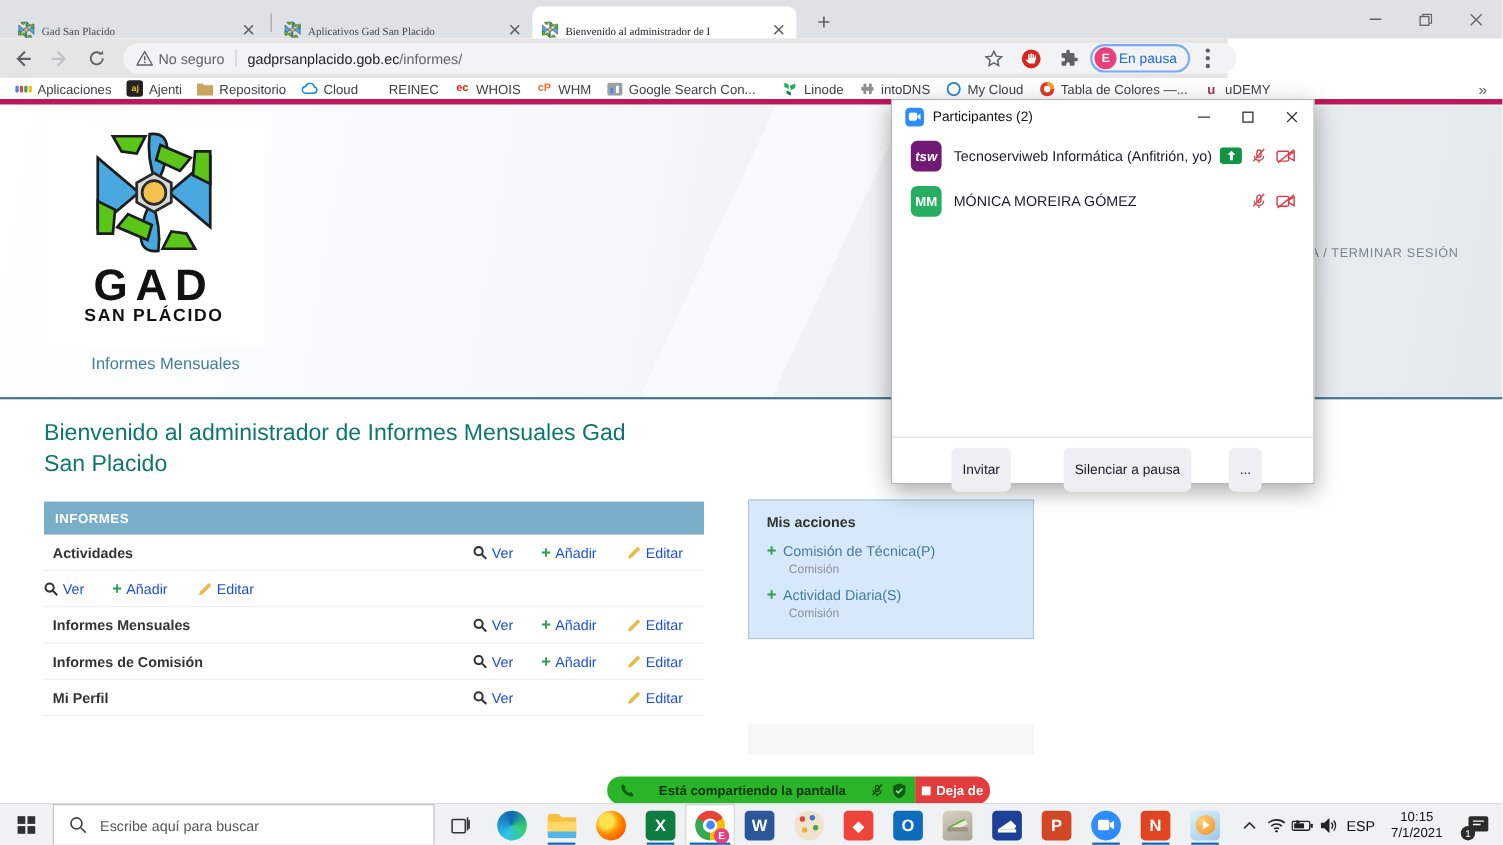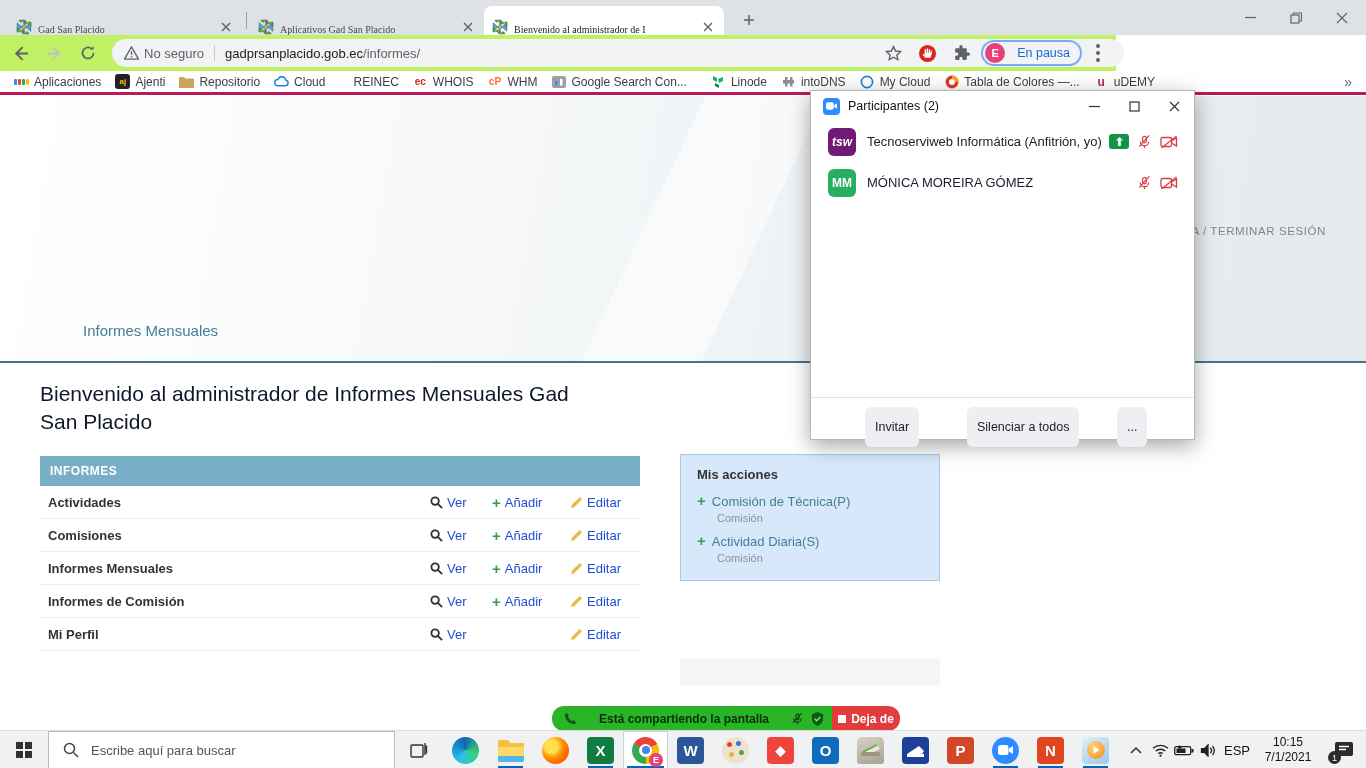--- a/index.html
+++ b/index.html
@@ -12,55 +12,55 @@
   .tab .ttl { flex:1; overflow:hidden; white-space:nowrap; margin:0 6px; }
   .tab.active { background:#fff; border-radius:8px 8px 0 0; color:#202124; }
   .tab-sep { position:absolute; top:12px; width:1px; height:17px; background:#9aa0a6; }
   .tabclose { width:16px; height:16px; border-radius:50%; position:relative; flex:0 0 16px; }
   .tabclose svg { position:absolute; left:3px; top:3px; }
   .favicon { width:16px; height:16px; flex:0 0 16px; }
   .newtab { position:absolute; left:737px; top:8px; width:24px; height:24px; border-radius:50%; display:flex; align-items:center; justify-content:center; }
   .winctl { position:absolute; top:0; width:46px; height:35px; display:flex; align-items:center; justify-content:center; }
 
   
-  .toolbar { position:absolute; left:0; top:35px; width:1116px; height:36px; background:#bef264; display:flex; align-items:center; }
+  .toolbar { position:absolute; left:0; top:35px; width:1116px; height:36px; background:#e5e5e5; display:flex; align-items:center; }
   .navbtn { width:28px; height:28px; margin-left:6px; display:flex; align-items:center; justify-content:center; border-radius:50%; }
   .omnibox { position:absolute; left:112px; top:4px; width:1012px; height:28px; background:#f1f3f4; border-radius:14px; display:flex; align-items:center; font-size:13px; }
   .omni-sec { display:flex; align-items:center; margin-left:12px; color:#5f6368; }
   .omni-sec .lbl { margin-left:5px; }
   .omni-div { width:1px; height:16px; background:#c6c8ca; margin:0 10px; }
   .urlhost { color:#202124;text-align:center; }
   .urlpath { color:#5f6368; }
   .tb-right { position:absolute; right:0; top:0; height:36px; display:flex; align-items:center; }
   .profile-pill { height:26px; border:2px solid #7baaf7; border-radius:14px; display:flex; align-items:center; padding:0 10px 0 2px; margin:0 6px; }
   .profile-pill .pava { width:20px; height:20px; border-radius:50%; background:#e8407a; color:#fff; font-size:11px; font-weight:bold; display:flex; align-items:center; justify-content:center; }
-  .profile-pill .ptxt { color:#1967d2; font-size:12.5px; margin-left:12px; }
+  .profile-pill .ptxt { color:#1967d2; font-size:12.5px; margin-left:2px; }
   .kebab { width:4px; height:4px; border-radius:50%; background:#5f6368; box-shadow:0 7px 0 #5f6368, 0 -7px 0 #5f6368; margin:0 16px 0 8px; }
 
   
-  .bookbar { position:absolute; left:0; top:71px; width:1366px; height:24px; background:#fff; border-bottom:3px solid #be185d; display:flex; align-items:center; font-size:12px; color:#3c4043; }
+  .bookbar { position:absolute; left:0; top:71px; width:1366px; height:24px; background:#fff; border-bottom:5px solid #be185d; display:flex; align-items:center; font-size:12px; color:#3c4043; }
   .bm { display:flex; align-items:center; margin-left:14px; white-space:nowrap; }
   .bm .bi { width:15px; height:15px; margin-right:5px; display:flex; align-items:center; justify-content:center; font-weight:bold; }
   .bm-overflow { position:absolute; right:14px; color:#5f6368; font-size:14px; }
   .bi-grid { display:grid; grid-template-columns:6px 6px; grid-gap:1px; }
   .bi-grid i { width:6px; height:6px; border-radius:1px; }
   .bi-ajenti { background:#222; color:#f4c20d; border-radius:3px; font-size:8px; }
   .bi-letter { font-size:10px; }
 
   
   .pagearea { position:absolute; left:0; top:96px; width:1366px; height:634px; background:#fff; }
   .band { position:absolute; left:0; top:0; width:1366px; height:267px; border-bottom:2px solid #44758f;
           background:linear-gradient(100deg,#ffffff 0%,#f6f8f9 35%,#e9eef1 75%,#e3e9ed 100%); overflow:hidden; }
   .streak { position:absolute; top:-20px; height:320px; width:120px; background:rgba(255,255,255,.5); transform:skewX(-25deg); }
   .logobox { position:absolute; left:40px; top:14px; width:200px; height:206px; background:#fff; text-align:center; padding-top:6px; }
   .logotitle { font-size:40px; font-weight:bold; letter-spacing:7px; color:#111; line-height:38px; margin-top:2px; }
   .logosub { font-size:16px; font-weight:bold; letter-spacing:1.5px; color:#111; }
   .sitelink { position:absolute; left:83px; top:226px; font-size:15px; color:#447e9b; text-decoration:none; }
   .usertools { position:absolute; right:40px; top:129px; font-size:11.5px; color:#7a8691; letter-spacing:.6px; }
-  .h1 { position:absolute; left:40px; top:284px; width:560px; font-size:21px; font-weight:normal; color:#0f172a; line-height:28px; }
+  .h1 { position:absolute; left:40px; top:284px; width:560px; font-size:21px; font-weight:normal; color:#0f766e; line-height:28px; }
 
   .apptable { position:absolute; left:40px; top:360px; width:600px; }
   .caption { height:30px; background:#79aec8; color:#fff; font-size:12px; font-weight:bold; letter-spacing:.5px; display:flex; align-items:center; padding-left:10px; }
   .trow { height:33px; display:flex; align-items:center; border-bottom:1px solid #eee; font-size:13px; }
   .trow .rname { flex:1; font-weight:bold; color:#333; padding-left:8px; }
   .acell { display:flex; align-items:center; color:#447e9b; }
   .acell a { color:#1d4ed8; text-decoration:none; margin-left:4px; }
   .c-ver { width:62px; } .c-add { width:78px; } .c-edit { width:70px; }
   .hiddencell { visibility:hidden; }
   .plus { color:#2e9e4f; font-weight:bold; font-size:15px; }
@@ -368,20 +368,27 @@
         <span class="bi bi-letter" style="color:#b32d5c; font-size:12px">u</span>
         <span>uDEMY</span>
       </span>
     <span class="bm-overflow">»</span>
   </div>
 
   <div class="pagearea">
     <div class="band">
       <div class="streak" style="left:640px"></div>
       <div class="streak" style="left:1040px; width:70px; background:rgba(255,255,255,.35)"></div>
+      <div class="logobox">
+        <svg width="122" height="118" viewBox="0 0 120 120">
+            <use href="#gadlogo"></use>
+          </svg>
+        <div class="logotitle">GAD</div>
+        <div class="logosub">SAN PLÁCIDO</div>
+      </div>
       <a class="sitelink" href="#">Informes Mensuales</a>
       <div class="usertools">CAMBIAR CONTRASEÑA / TERMINAR SESIÓN</div>
     </div>
 
     <h1 class="h1">Bienvenido al administrador de Informes Mensuales Gad San Placido</h1>
 
     <div class="apptable">
       <div class="caption">INFORMES</div>
 
       <div class="trow">
@@ -398,21 +405,20 @@
             <a href="#">Añadir</a>
           </span>
         <span class="acell c-edit">
             <svg width="13" height="13" viewBox="0 0 14 14">
               <path d="M1 13l1-3.5L10.5 1 13 3.5 4.5 12z" fill="#e9b949"></path>
             </svg>
             <a href="#">Editar</a>
           </span>
       </div>
       <div class="trow">
-        <span class="rname">Comisiones</span>
         <span class="acell c-ver">
             <svg width="13" height="13" viewBox="0 0 14 14" fill="none" stroke="#333" stroke-width="2">
               <circle cx="5.5" cy="5.5" r="4"></circle>
               <path d="M8.7 8.7L13 13"></path>
             </svg>
             <a href="#">Ver</a>
           </span>
         <span class="acell c-add">
             <span class="plus">+</span>
             <a href="#">Añadir</a>
@@ -560,21 +566,21 @@
         <svg width="18" height="14" viewBox="0 0 18 14" fill="none" stroke="#d93b46" stroke-width="1.3">
             <rect x="1" y="2.5" width="10.5" height="9" rx="1.5"></rect>
             <path d="M11.5 6l5-3v8l-5-3"></path>
             <line x1="1.5" y1="13" x2="16.5" y2="1"></line>
           </svg>
       </span>
     </div>
 
     <div class="zfooter">
       <button class="zbtn" style="left:54px">Invitar</button>
-      <button class="zbtn" style="left:156px">Silenciar a todos</button>
+      <button class="zbtn" style="left:156px">Silenciar a pausa</button>
       <button class="zbtn" style="left:306px">...</button>
     </div>
   </div>
 
   <div class="sharebar">
     <div class="sb-green">
       <svg width="13" height="13" viewBox="0 0 14 14">
           <path d="M2.5 1C2 1 1 2 1 3.5 1 8 6 13 10.5 13 12 13 13 12 13 11.5l-2.5-2.8-2 1C7 9 5 7 4.3 5.5l1-2z" fill="#0c5c14"></path>
         </svg>
       <span class="sb-msg">Está compartiendo la pantalla</span>

